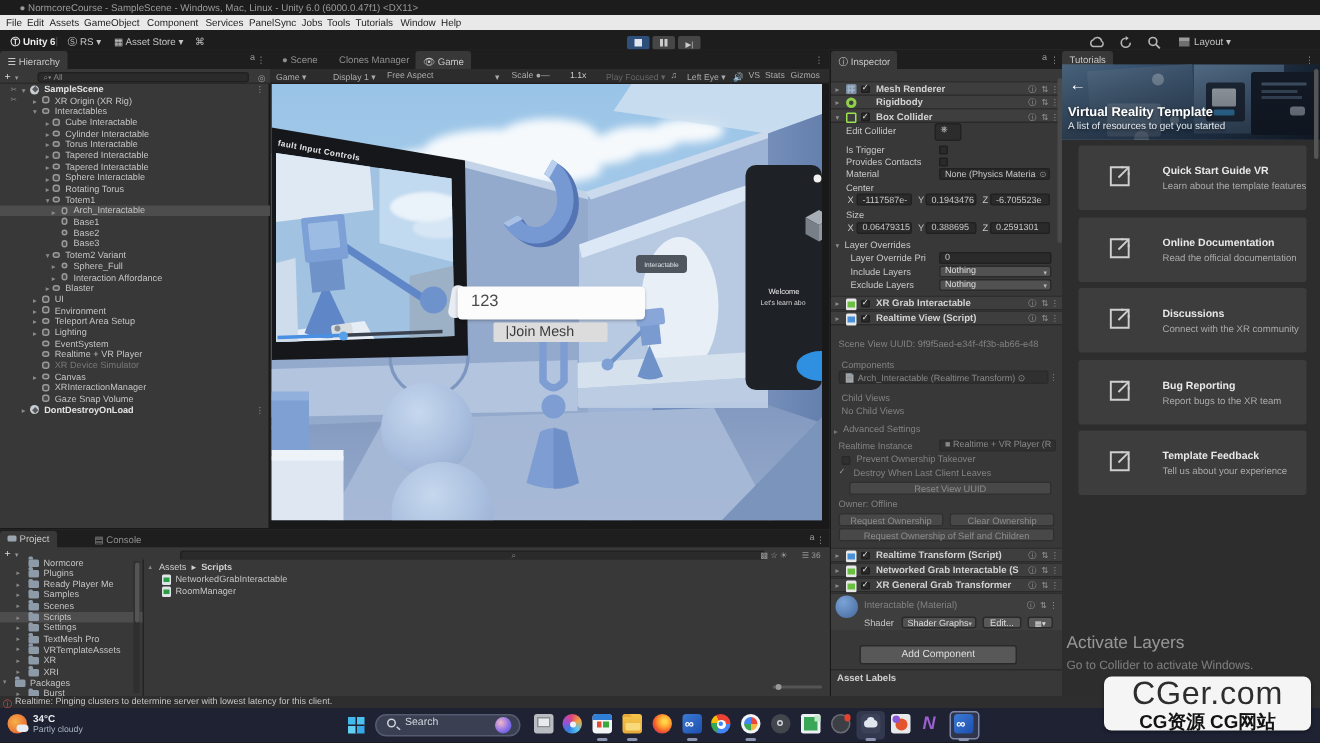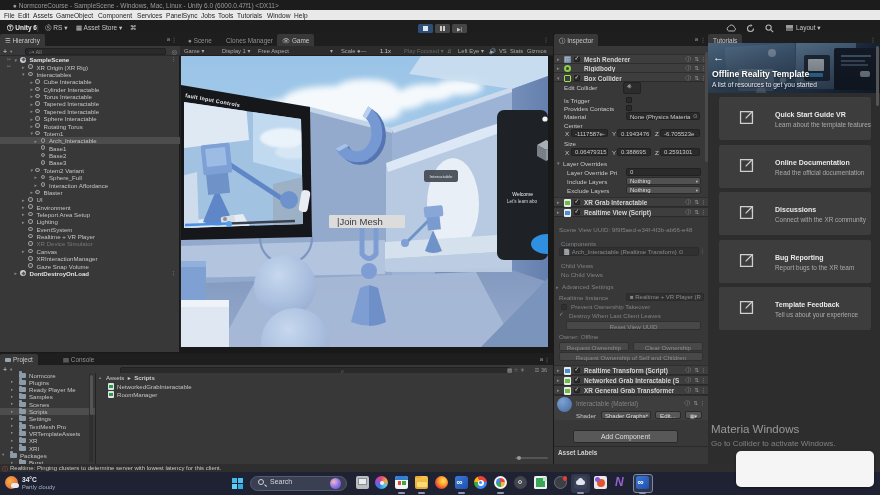--- a/index.html
+++ b/index.html
@@ -414,20 +414,23 @@
 </g>
 <g>
   <rect x="0" y="208" width="25" height="38" fill="#7fa0d2"></rect>
   <rect x="0" y="205" width="25" height="6" fill="#92b0dc"></rect>
   <rect x="0" y="248" width="48" height="43" fill="#dee7f2"></rect>
   <rect x="0" y="244" width="48" height="7" fill="#eef3f9"></rect>
 </g>
 </svg>
     <div style="position:absolute;left:368px;top:23px;width:5px;height:296px;background:#191919"></div>
     <div style="position:absolute;left:0;top:314px;width:373px;height:5px;background:#191919"></div>
+    <div style="position:absolute;left:125px;top:158px;width:125px;height:22px;background:#fcfcfc;border-radius:3px;box-shadow:0 1px 2px rgba(0,0,0,.25)">
+        <span style="position:absolute;left:9px;top:4px;color:#4a4a4a;font-size:11px">123</span>
+      </div>
     <div style="position:absolute;left:149px;top:182px;width:76px;height:13px;background:#dcdcdc;border-radius:1px">
         <span style="position:absolute;left:8px;top:1px;color:#3a3a3a;font-size:9.5px">|Join Mesh</span>
       </div>
   </div>
 
   <div class="abs" id="insp">
     <div class="tabrow" style="left:0;top:0;width:155px">
         <div class="tab" style="left:0">ⓘ Inspector</div>
         <span style="position:absolute;right:11px;top:3px;color:#999;font-size:6px">a</span>
         <span style="position:absolute;right:3px;top:3px;color:#999;font-size:6px">⋮</span>
@@ -629,21 +632,21 @@
   <div style="position:absolute;left:152px;top:28px;width:10px;height:6px;background:#aab4bd;border-radius:2px"></div>
   <div style="position:absolute;left:96px;top:12px;width:26px;height:26px;background:#202b38;border-radius:2px"></div>
   <div style="position:absolute;left:100px;top:16px;width:16px;height:12px;background:#cfd6da;border-radius:1px"></div>
   <div style="position:absolute;left:101px;top:30px;width:14px;height:4px;background:#3f9bd8;border-radius:1px"></div>
   <div style="position:absolute;left:30px;top:26px;width:36px;height:22px;background:rgba(190,205,220,.35);border-radius:2px"></div>
   <div style="position:absolute;left:60px;top:6px;width:8px;height:8px;border-radius:50%;background:rgba(220,230,240,.5)"></div>
   <div style="position:absolute;left:72px;top:34px;width:6px;height:6px;border-radius:50%;background:rgba(220,230,240,.45)"></div>
   <div style="position:absolute;left:48px;top:44px;width:10px;height:10px;border-radius:50%;background:rgba(200,215,230,.5)"></div>
   <div style="position:absolute;left:0;top:0;width:172px;height:50px;background:linear-gradient(180deg,rgba(18,28,42,.25),rgba(12,18,28,.6))"></div>
   <span style="position:absolute;left:5px;top:8px;color:#fff;font-size:11px">←</span>
-  <span style="position:absolute;left:4px;top:26px;color:#fff;font-size:8.6px;font-weight:bold;text-shadow:0 1px 2px rgba(0,0,0,.6)">Offline Reality Template</span>
+  <span style="position:absolute;left:4px;top:26px;color:#fff;font-size:8.6px;font-weight:bold;text-shadow:0 1px 2px rgba(0,0,0,.6)">Virtual Reality Template</span>
   <span style="position:absolute;left:4px;top:38px;color:#e3e8ee;font-size:6.6px;text-shadow:0 1px 2px rgba(0,0,0,.6)">A list of resources to get you started</span>
 </div>
     <div class="card" style="top:64px">
         <svg class="lnk" viewBox="0 0 20 20">
           <g fill="none" stroke="#cfcfcf" stroke-width="1.5">
             <path d="M13 3 H3 V17 H17 V7"></path>
             <path d="M9 11 L17 3"></path>
             <path d="M11 3 H17 V9"></path>
           </g>
         </svg>
@@ -687,21 +690,21 @@
         <svg class="lnk" viewBox="0 0 20 20">
           <g fill="none" stroke="#cfcfcf" stroke-width="1.5">
             <path d="M13 3 H3 V17 H17 V7"></path>
             <path d="M9 11 L17 3"></path>
             <path d="M11 3 H17 V9"></path>
           </g>
         </svg>
         <div class="ttl">Template Feedback</div>
         <div class="sub">Tell us about your experience</div>
       </div>
-    <span style="position:absolute;left:3px;top:390px;color:rgba(255,255,255,.5);font-size:11.5px">Materia Windows</span>
+    <span style="position:absolute;left:3px;top:390px;color:rgba(255,255,255,.5);font-size:11.5px">Activate Layers</span>
     <span style="position:absolute;left:3px;top:406px;color:rgba(255,255,255,.38);font-size:8px">Go to Collider to activate Windows.</span>
     <span style="position:absolute;right:1px;top:13px;width:3px;height:60px;background:#555;border-radius:2px"></span>
   </div>
 
   <div class="abs" id="proj">
     <div class="tabrow" style="left:0;top:0;width:553px;background:#1e1e1e;height:12px">
         <div class="tab" style="left:0;font-size:6.4px;padding-top:2px"><span style="display:inline-block;width:6px;height:4.5px;background:#9aa5b0;border-radius:1px;margin-right:2px"></span>Project</div>
         <div class="tab inactive" style="left:58px;font-size:6.4px;padding-top:2px">▤ Console</div>
         <span style="position:absolute;right:10px;top:2.5px;color:#999;font-size:6px">a</span>
         <span style="position:absolute;right:3px;top:2.5px;color:#999;font-size:6px">⋮</span>
@@ -849,14 +852,16 @@
       <span style="position:absolute;left:637.5px;top:4.5px;color:#fff;font-size:8.5px;font-weight:bold">∞</span>
     <span style="position:absolute;left:398px;top:20px;width:7px;height:1.6px;border-radius:1px;background:#8a93b0"></span>
     <span style="position:absolute;left:418px;top:20px;width:7px;height:1.6px;border-radius:1px;background:#8a93b0"></span>
     <span style="position:absolute;left:458px;top:20px;width:7px;height:1.6px;border-radius:1px;background:#8a93b0"></span>
     <span style="position:absolute;left:497px;top:20px;width:7px;height:1.6px;border-radius:1px;background:#8a93b0"></span>
     <span style="position:absolute;left:577px;top:20px;width:7px;height:1.6px;border-radius:1px;background:#8a93b0"></span>
     <span style="position:absolute;left:639px;top:20px;width:7px;height:1.6px;border-radius:1px;background:#8a93b0"></span>
   </div>
 
   <div class="abs" id="wm">
+      <div class="l1">CGer.com</div>
+      <div class="l2">CG资源 CG网站</div>
     </div>
 </div>
 
 </body></html>

